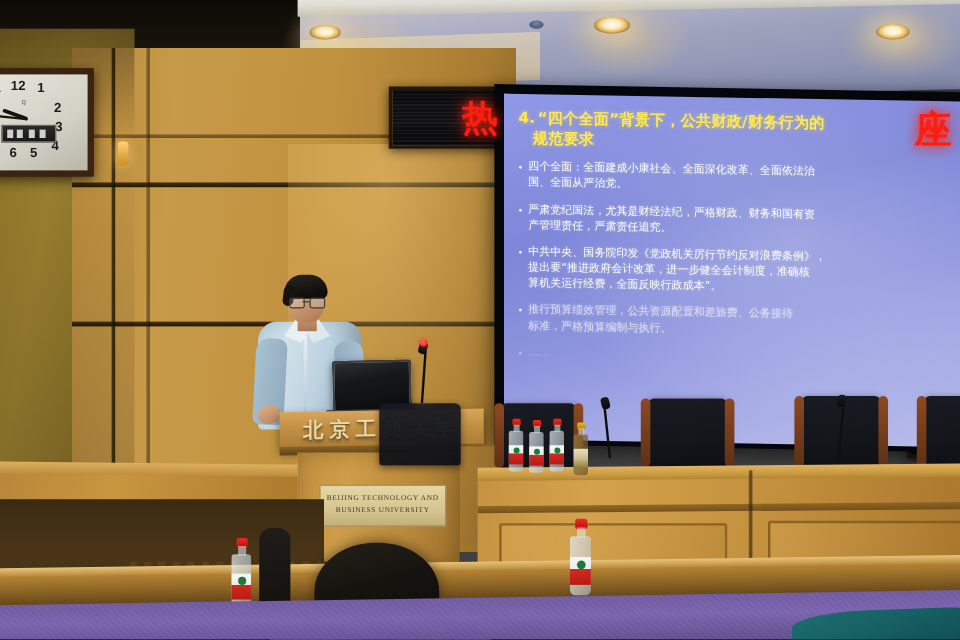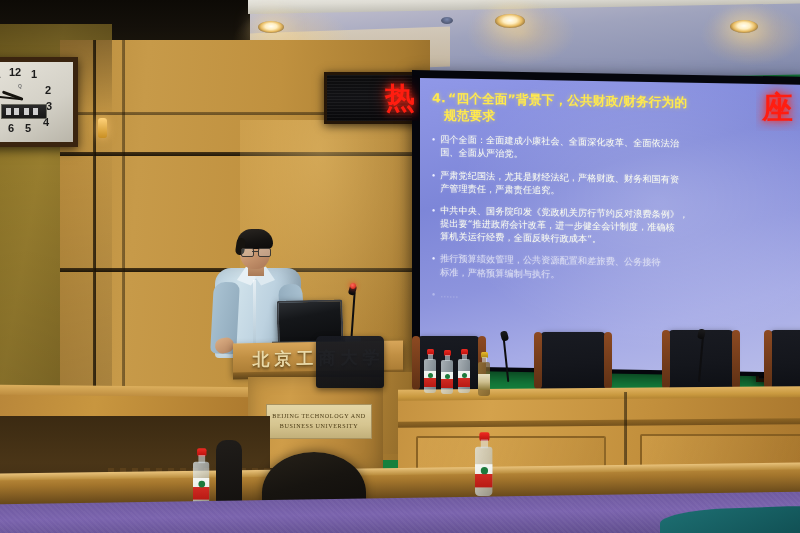--- a/index.html
+++ b/index.html
@@ -1,18 +1,18 @@
 <!DOCTYPE html>
 <html><head>
 <meta charset="utf-8">
 <style>
   html,body{margin:0;padding:0;background:#000;}
   body{font-family:"Liberation Sans",sans-serif;}
 
-  #scene{position:relative;width:800px;height:533px;overflow:hidden;background:#15803d;}
+  #scene{position:relative;width:800px;height:533px;overflow:hidden;background:#404040;}
 
   
   .ceiling-left{position:absolute;left:0;top:0;width:290px;height:46px;
     background:linear-gradient(180deg,#0d0a06 0%,#14100a 60%,#1a150c 100%);}
   .ceiling-main{position:absolute;left:250px;top:0;width:560px;height:86px;
     background:linear-gradient(175deg,#c9c6d2 0%,#b9b8c9 18%,#9fa3bd 45%,#8f95b4 75%,#7e86a8 100%);
     transform:skewY(-1.2deg);transform-origin:left top;}
   .ceiling-fascia{position:absolute;left:248px;top:-6px;width:565px;height:20px;
     background:linear-gradient(180deg,#efeee8 0%,#dedcd4 55%,#c3c1b8 100%);
     transform:skewY(-1.1deg);transform-origin:left top;}

